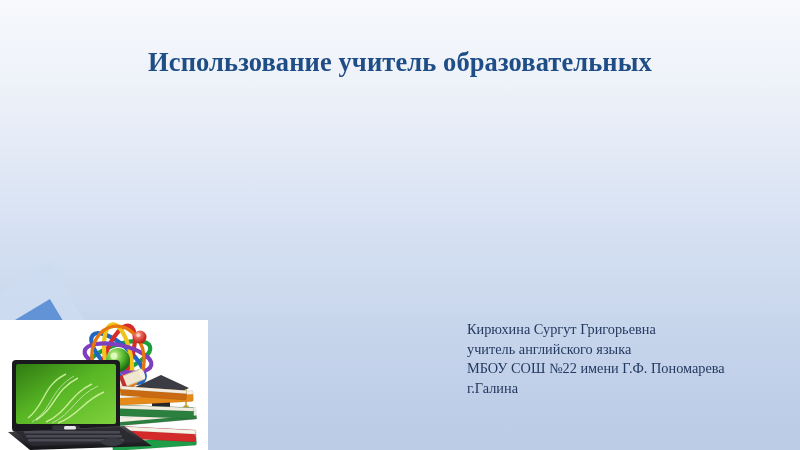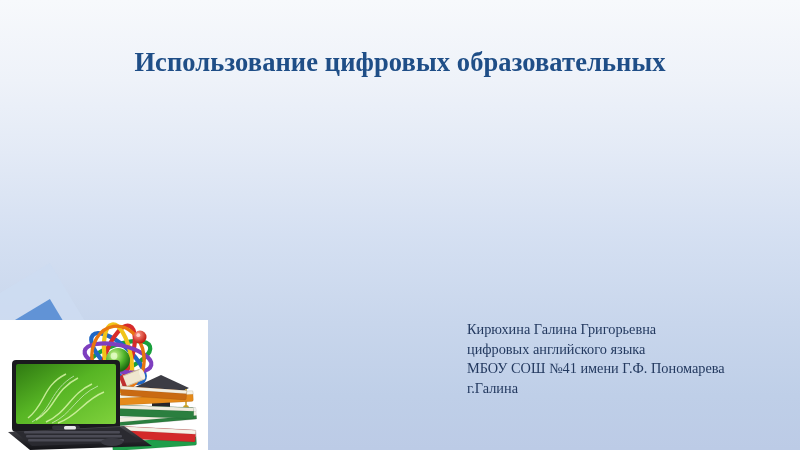--- a/index.html
+++ b/index.html
@@ -81,27 +81,27 @@
 </style>
 </head>
 <body>
 
 <div id="slide">
 
   <div class="accent light"></div>
   <div class="accent dark"></div>
 
   <div id="title-block">
-    <div class="title-line">Использование цифровых образовательных</div>
+    <div class="title-line">Использование учитель образовательных</div>
   </div>
 
   <div id="author-block">
-    <div class="author-line">Кирюхина Галина Григорьевна</div>
-    <div class="author-line">цифровых английского языка</div>
-    <div class="author-line">МБОУ СОШ №41 имени Г.Ф. Пономарева</div>
+    <div class="author-line">Кирюхина Сургут Григорьевна</div>
+    <div class="author-line">учитель английского языка</div>
+    <div class="author-line">МБОУ СОШ №22 имени Г.Ф. Пономарева</div>
     <div class="author-line">г.Галина</div>
   </div>
 
   <div id="picture">
     <svg width="208" height="130" viewBox="0 0 208 130" xmlns="http://www.w3.org/2000/svg">
       <defs>
         <linearGradient id="scr" x1="0" y1="0" x2="1" y2="1">
           <stop offset="0%" stop-color="#2f7a12"></stop>
           <stop offset="45%" stop-color="#57b524"></stop>
           <stop offset="100%" stop-color="#7fd13c"></stop>

